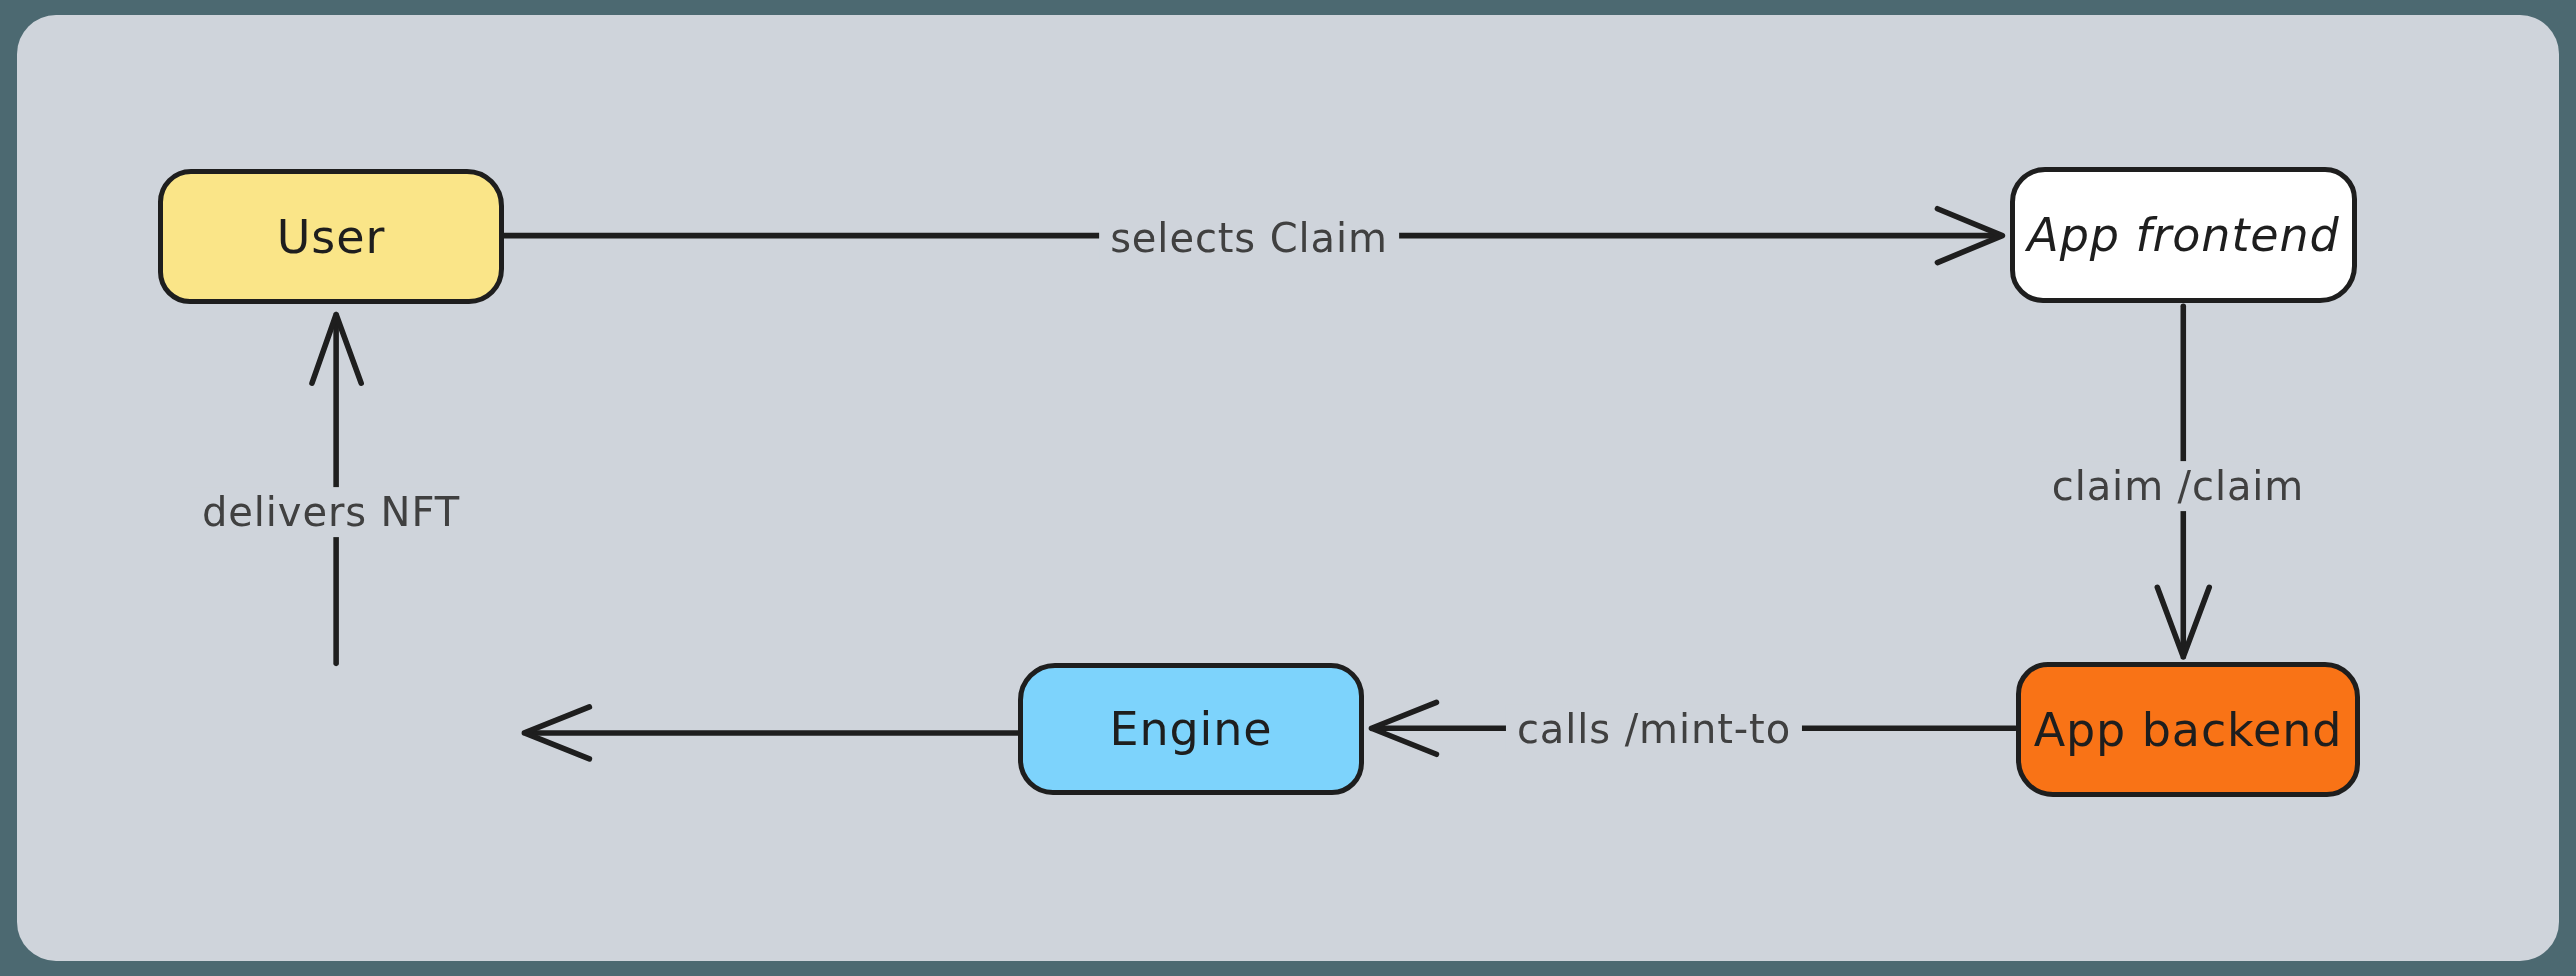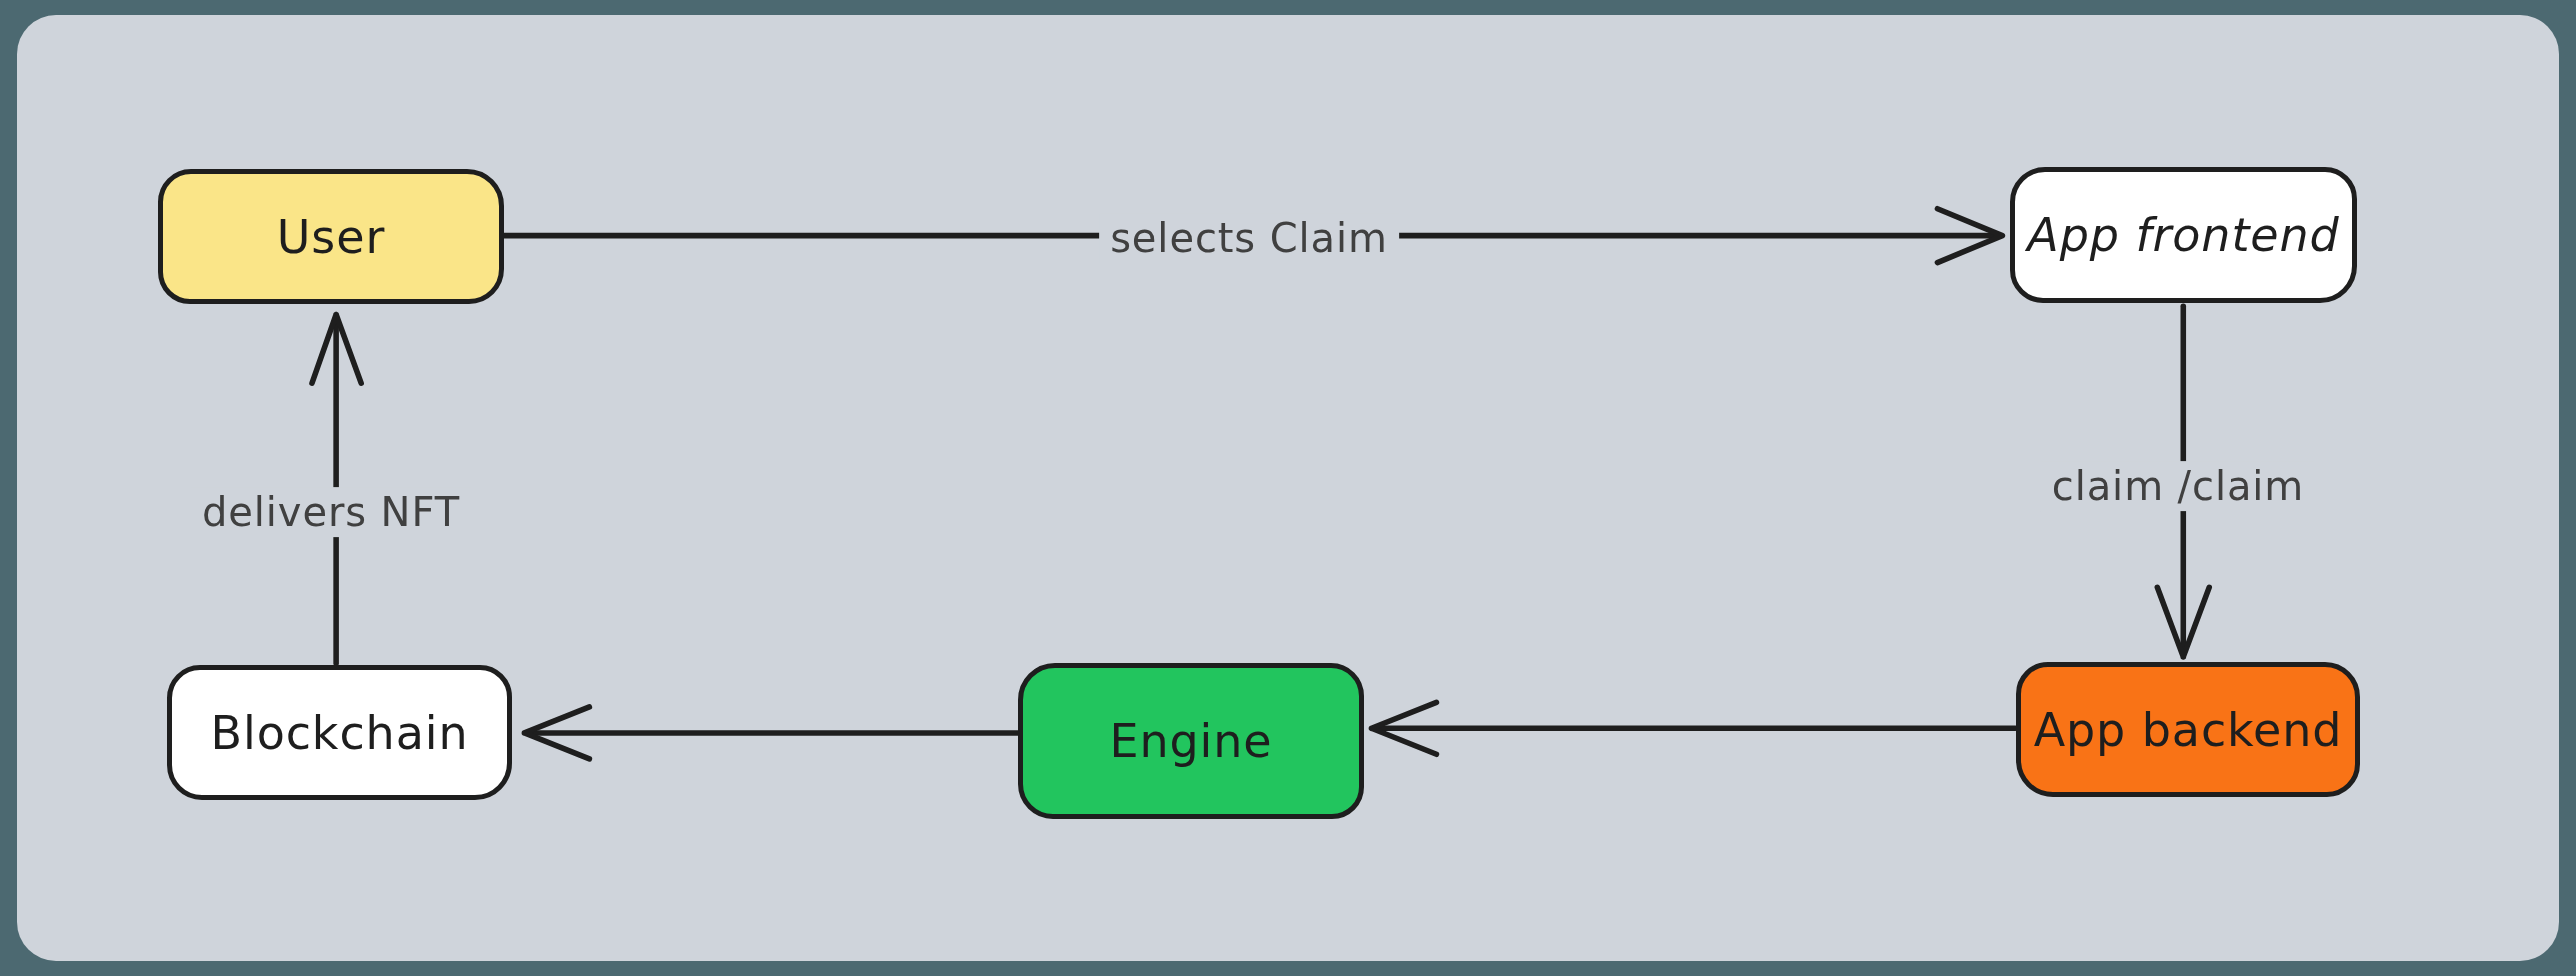--- a/index.html
+++ b/index.html
@@ -41,21 +41,21 @@
     justify-content: center;
     font-size: 46px;
     color: #1e1e1e;
     letter-spacing: 0.9px;
     background: #ffffff;
     text-align: center;
   }
   .node-user       { left: 158px;  top: 169px; width: 346px; height: 135px; background: #FAE588; border-radius: 33px 37px 35px 32px; }
   .node-frontend   { left: 2010px; top: 167px; width: 347px; height: 136px; background: #ffffff; border-radius: 35px 32px 37px 33px; font-style: italic; }
   .node-backend    { left: 2016px; top: 662px; width: 344px; height: 135px; background: #f97316; border-radius: 32px 35px 33px 37px; }
-  .node-engine     { left: 1018px; top: 663px; width: 346px; height: 156px; background: #22c55e; border-radius: 37px 33px 32px 35px; }
+  .node-engine     { left: 1018px; top: 663px; width: 346px; height: 132px; background: #7dd3fc; border-radius: 37px 33px 32px 35px; }
   .node-blockchain { left: 167px;  top: 665px; width: 345px; height: 135px; background: #ffffff; border-radius: 33px 32px 37px 35px; }
   .edge-label {
     position: absolute;
     transform: translate(-50%, -50%);
     background: #CFD4DB;
     color: #404040;
     font-size: 40px;
     letter-spacing: 0.9px;
     padding: 1.9px 11px;
     white-space: nowrap;
@@ -109,21 +109,19 @@
   </div>
 
   <div class="node node-backend">
     <span>App backend</span>
   </div>
 
   <div class="node node-engine">
     <span>Engine</span>
   </div>
 
-  <div class="node node-blockchain">
-    <span>Blockchain</span>
-  </div>
 
   <div class="edge-label lbl-selects">selects Claim</div>
   <div class="edge-label lbl-claim">claim /claim</div>
+  <div class="edge-label lbl-mintto">calls /mint-to</div>
   <div class="edge-label lbl-nft">delivers NFT</div>
 </div>
 
 
 </body></html>

